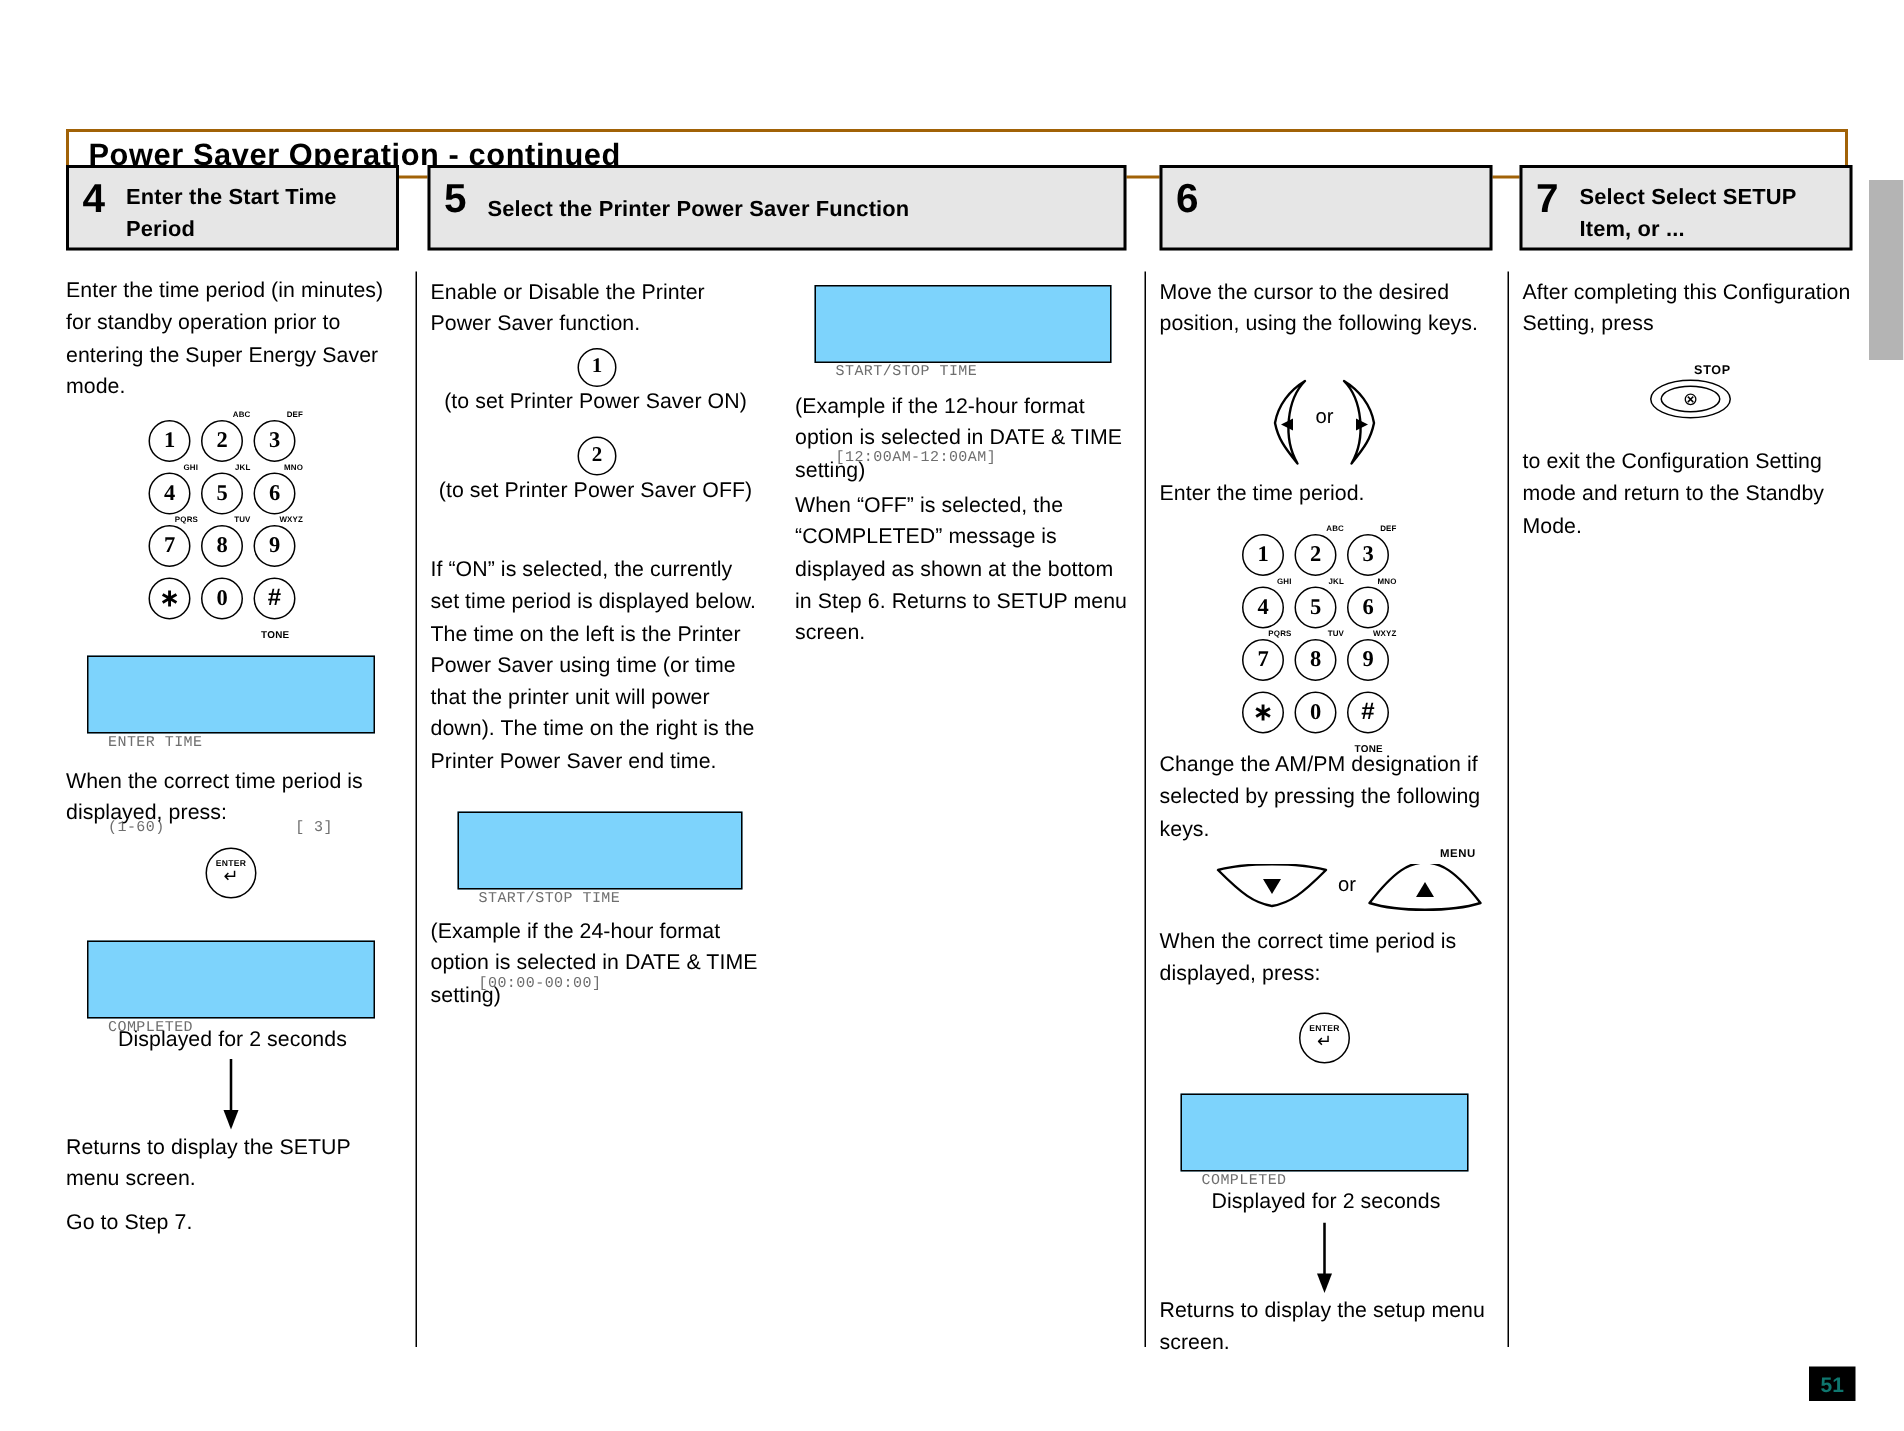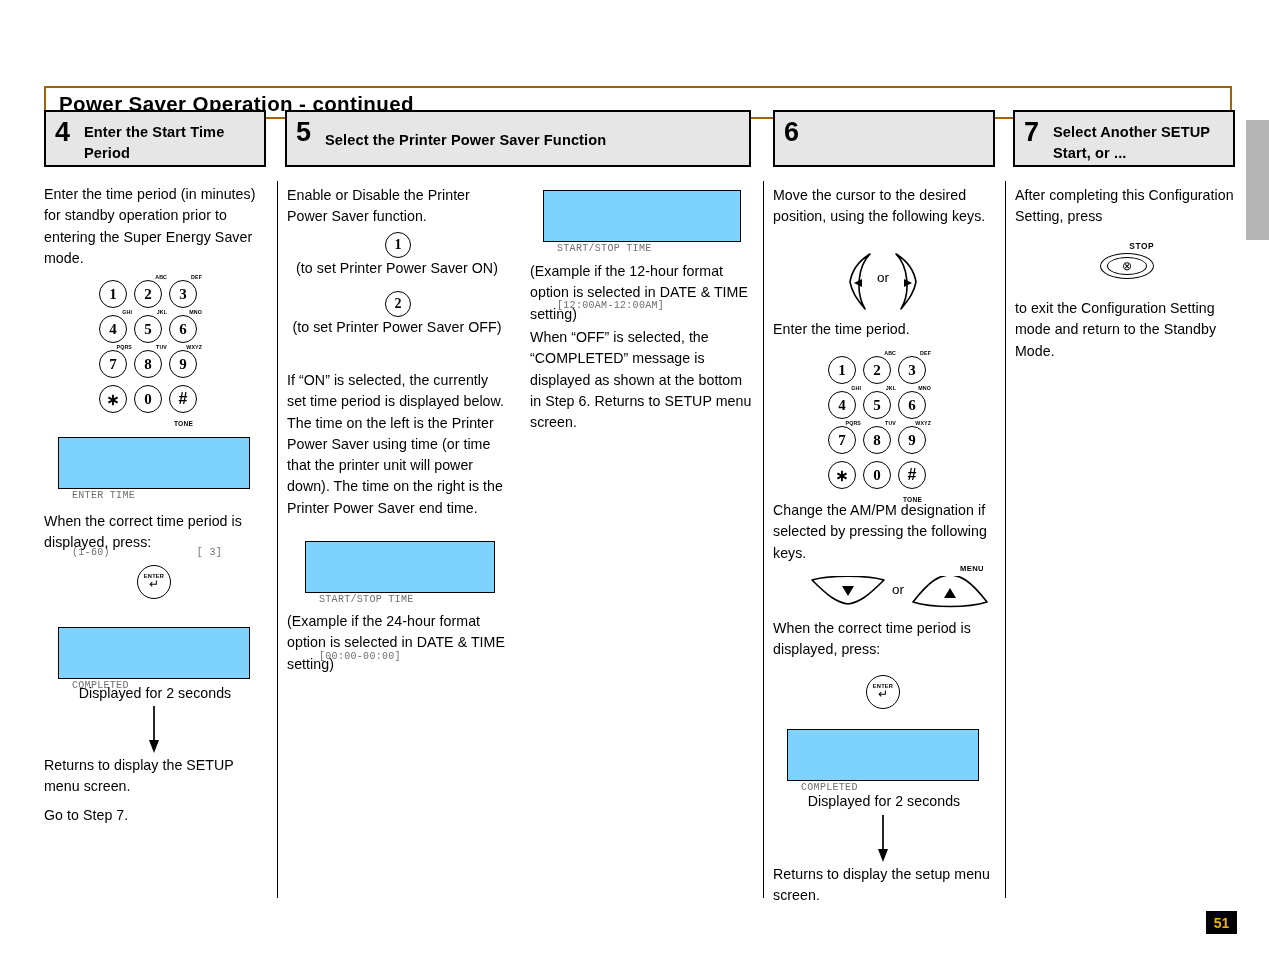--- a/index.html
+++ b/index.html
@@ -244,21 +244,21 @@
   }
 
   
   #page-num {
     position: absolute;
     left: 1206px;
     top: 911px;
     width: 31px;
     height: 23px;
     background: #000;
-    color: #eab308;
+    color: #0f766e;
     font-size: 14px;
     font-weight: bold;
     display: flex;
     align-items: center;
     justify-content: center;
   }
 </style>
 </head>
 <body>
 
@@ -272,21 +272,21 @@
 </div>
 <div class="step-box" id="step5-box">
   <div class="step-num">5</div>
   <div class="step-title">Select the Printer Power Saver Function</div>
 </div>
 <div class="step-box" id="step6-box">
   <div class="step-num">6</div>
 </div>
 <div class="step-box" id="step7-box">
   <div class="step-num">7</div>
-  <div class="step-title">Select Another SETUP Start, or ...</div>
+  <div class="step-title">Select Select SETUP Item, or ...</div>
 </div>
 
 <div class="divider" id="div-1"></div>
 <div class="divider" id="div-2"></div>
 <div class="divider" id="div-3"></div>
 
 <div class="body-text" style="left:44px; top:184px; width:222px;">Enter the time period (in minutes) for standby operation prior to entering the Super Energy Saver mode.</div>
 
 <div class="keypad" id="keypad-4" style="left:96px; top:277px;">
     <div class="key">

